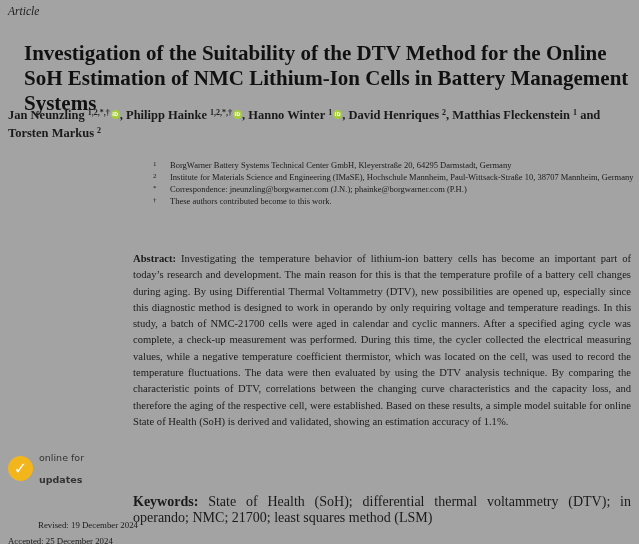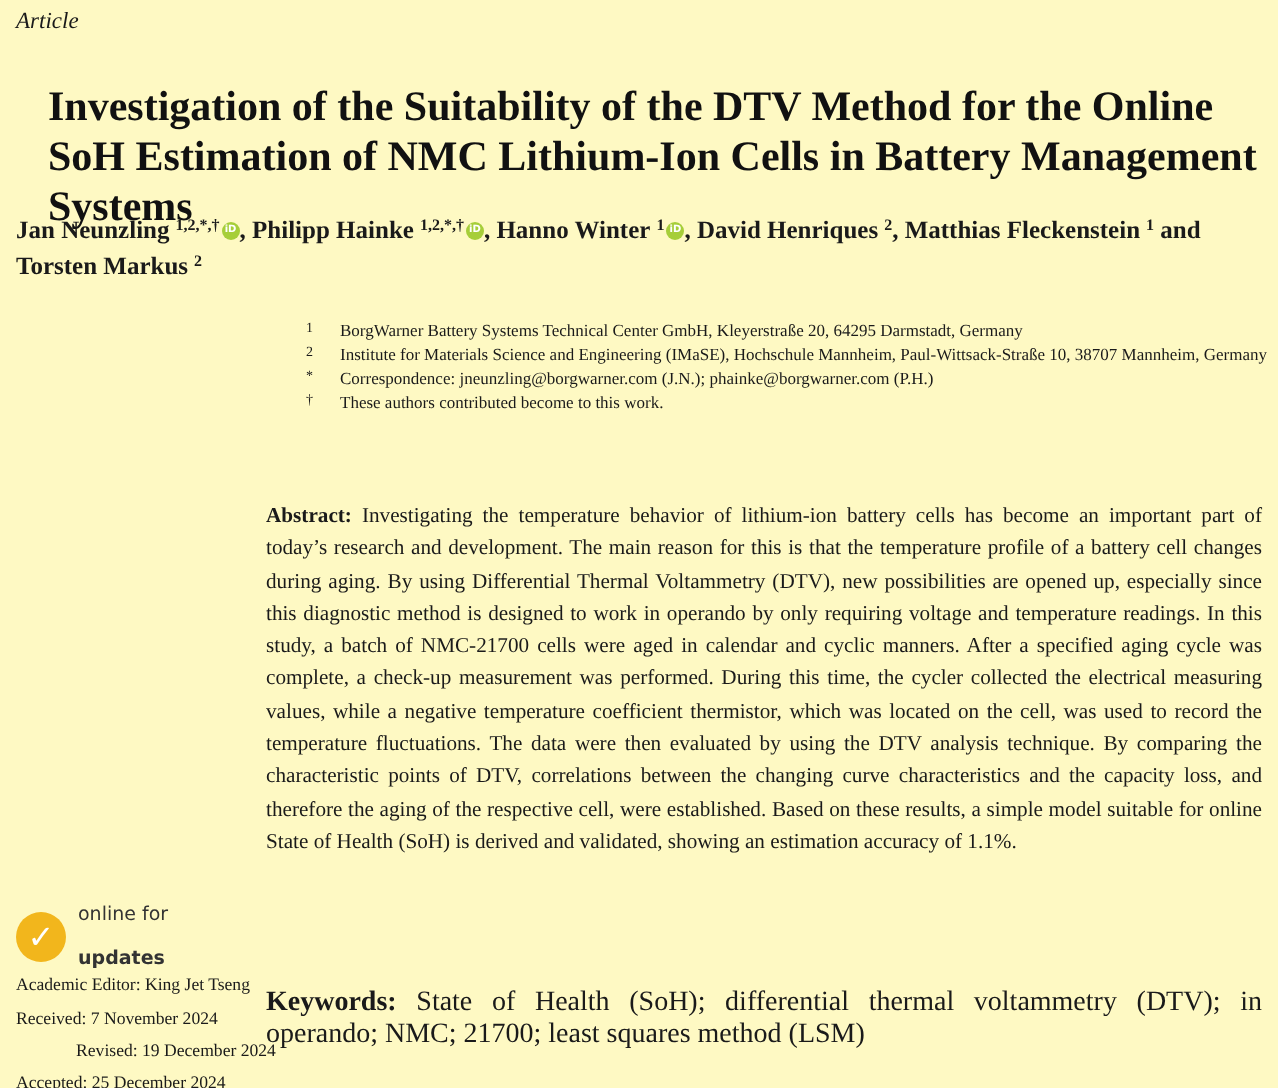--- a/index.html
+++ b/index.html
@@ -1,21 +1,21 @@
 <!DOCTYPE html>
 <html><head>
 <meta charset="utf-8">
 <style>
   html, body { margin: 0; padding: 0; background: #ffffff; }
   .page {
     position: relative;
     width: 639px;
     height: 544px;
     overflow: hidden;
-    background: #fef9c3;
+    background: #a3a3a3;
     color: #1a1a1a;
     font-family: "Liberation Serif", serif;
   }
   .article-type {
     position: absolute;
     left: 8px; top: 5px;
     font-style: italic;
     font-size: 11.5px;
     color: #1a1a1a;
   }
@@ -172,19 +172,17 @@
   </div>
 
   <div class="sidebar">
     <div class="update-badge">
       <div class="badge-circle">✓</div>
       <div class="badge-text">
         <div class="line1">online for</div>
         <div class="line2">updates</div>
       </div>
     </div>
-    <div class="sidebar-meta meta-editor">Academic Editor: King Jet Tseng</div>
-    <div class="sidebar-meta meta-received">Received: 7 November 2024</div>
     <div class="sidebar-meta meta-revised">Revised: 19 December 2024</div>
     <div class="sidebar-meta meta-accepted">Accepted: 25 December 2024</div>
   </div>
 
 </div>
 
 </body></html>

